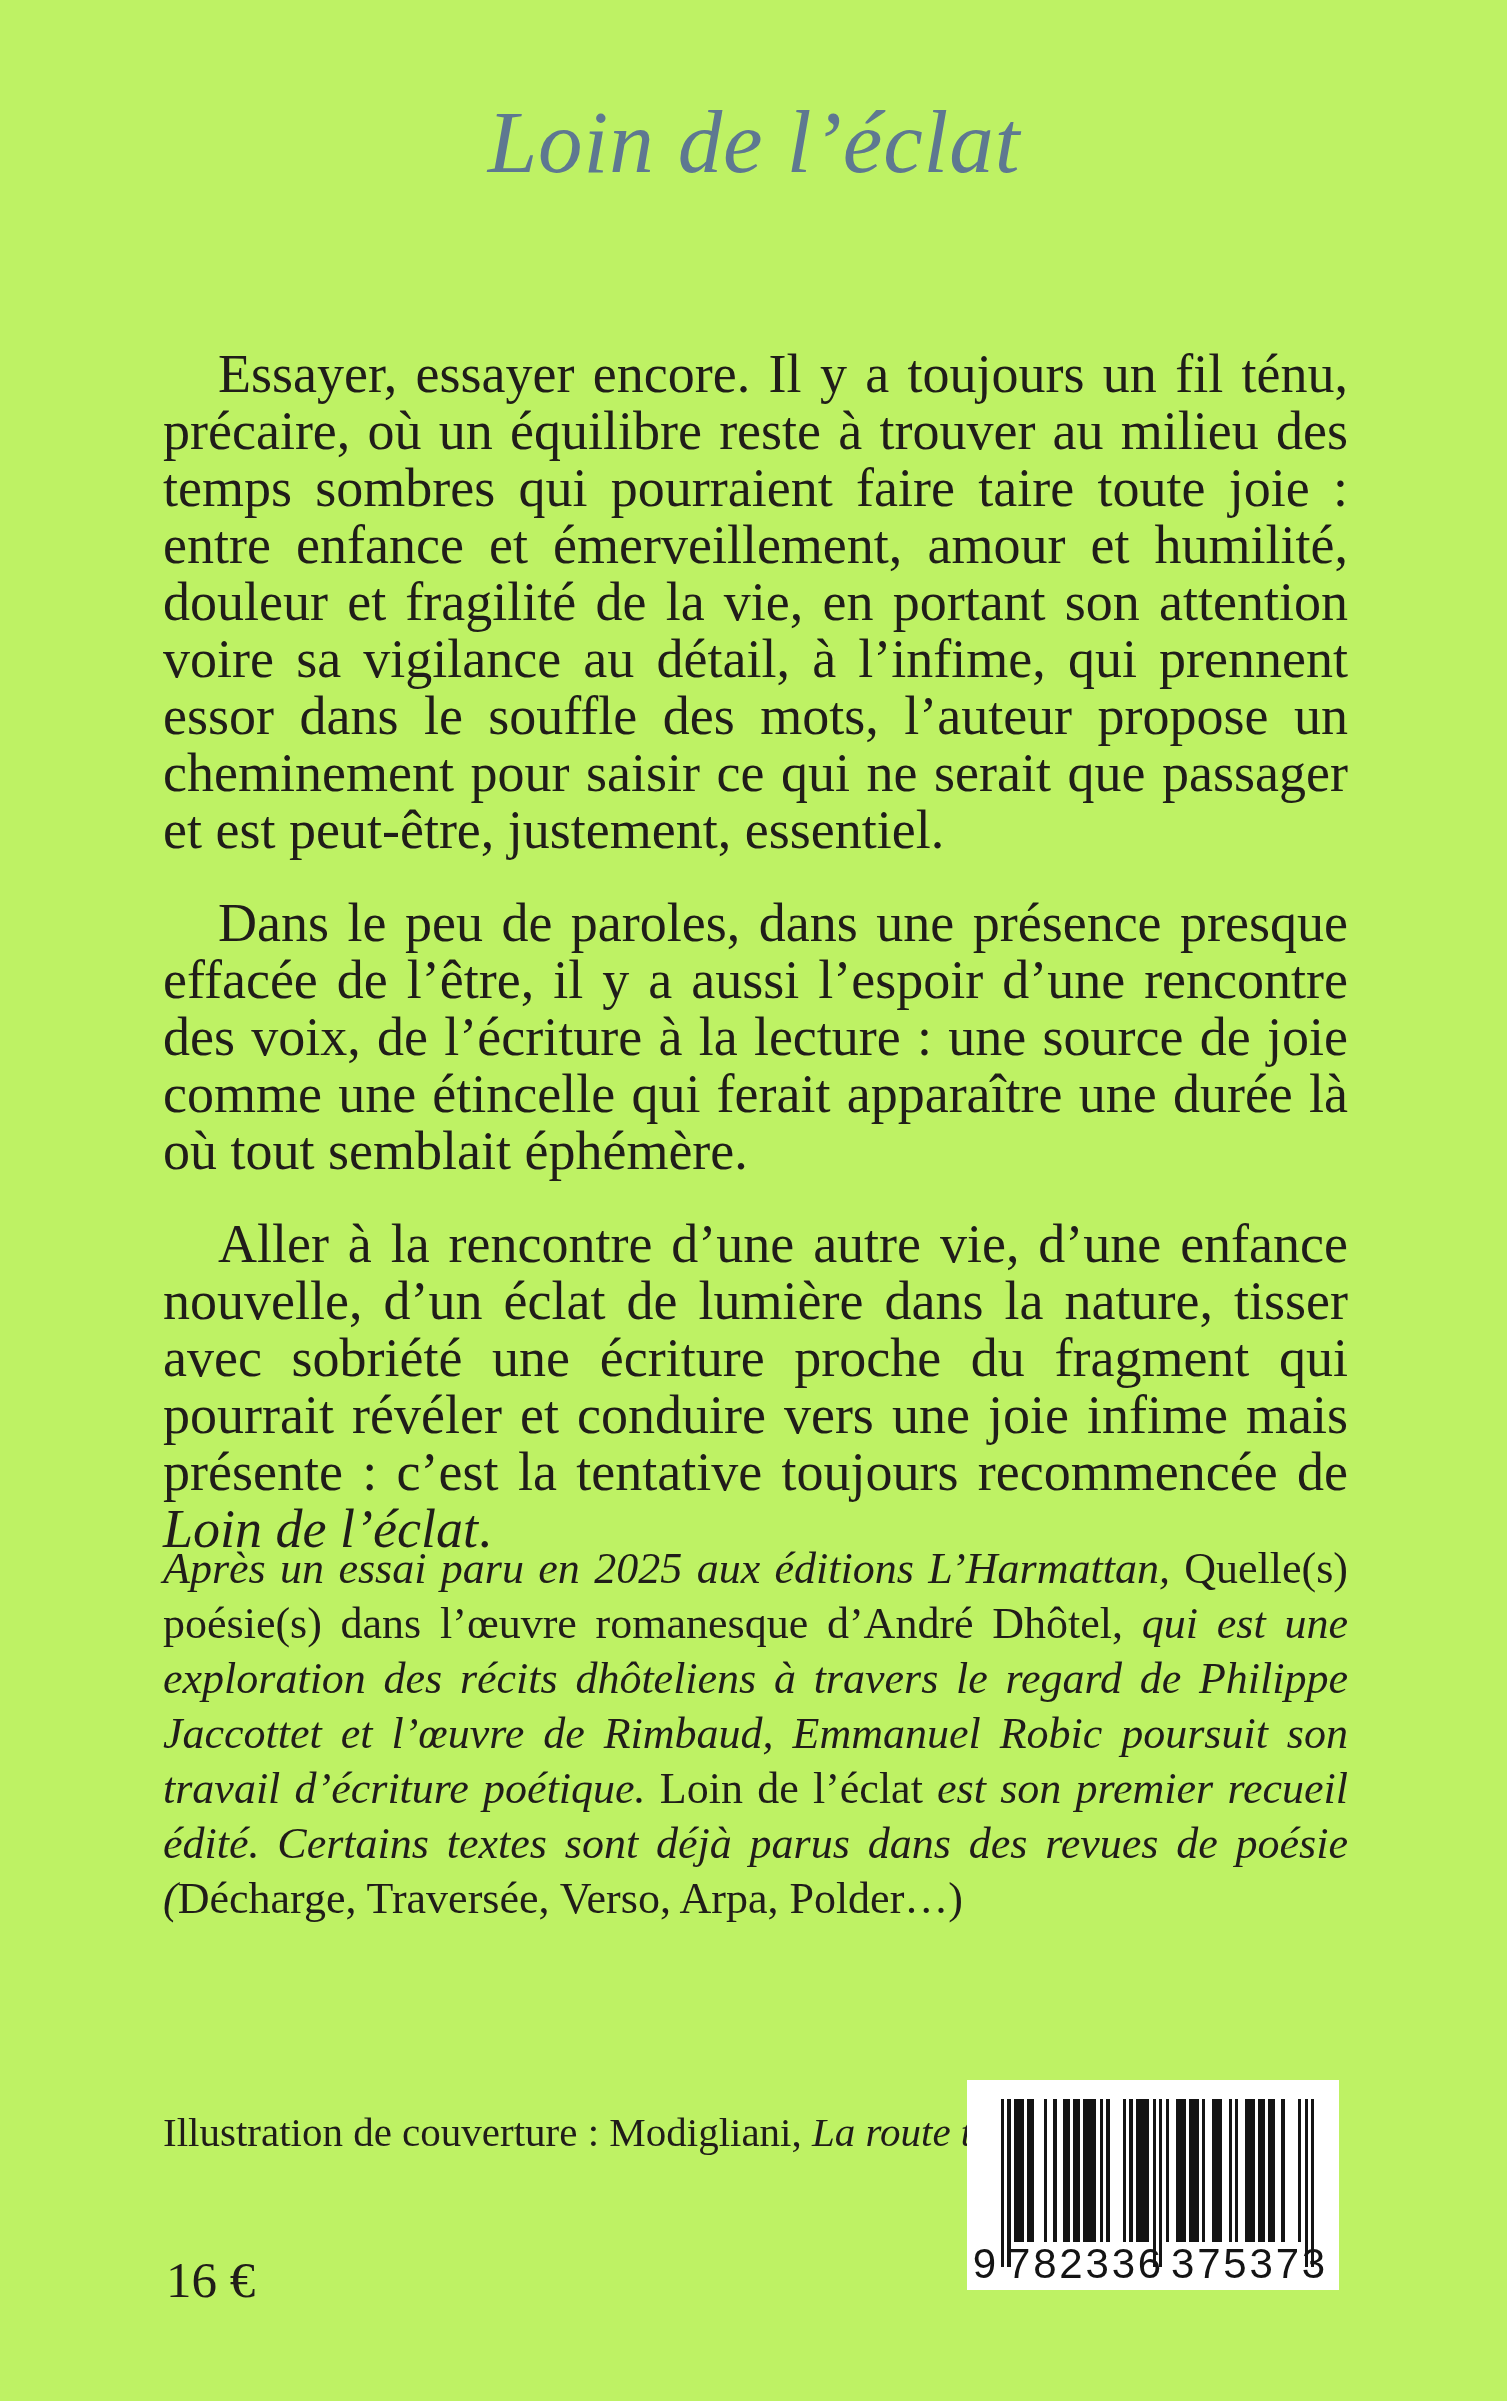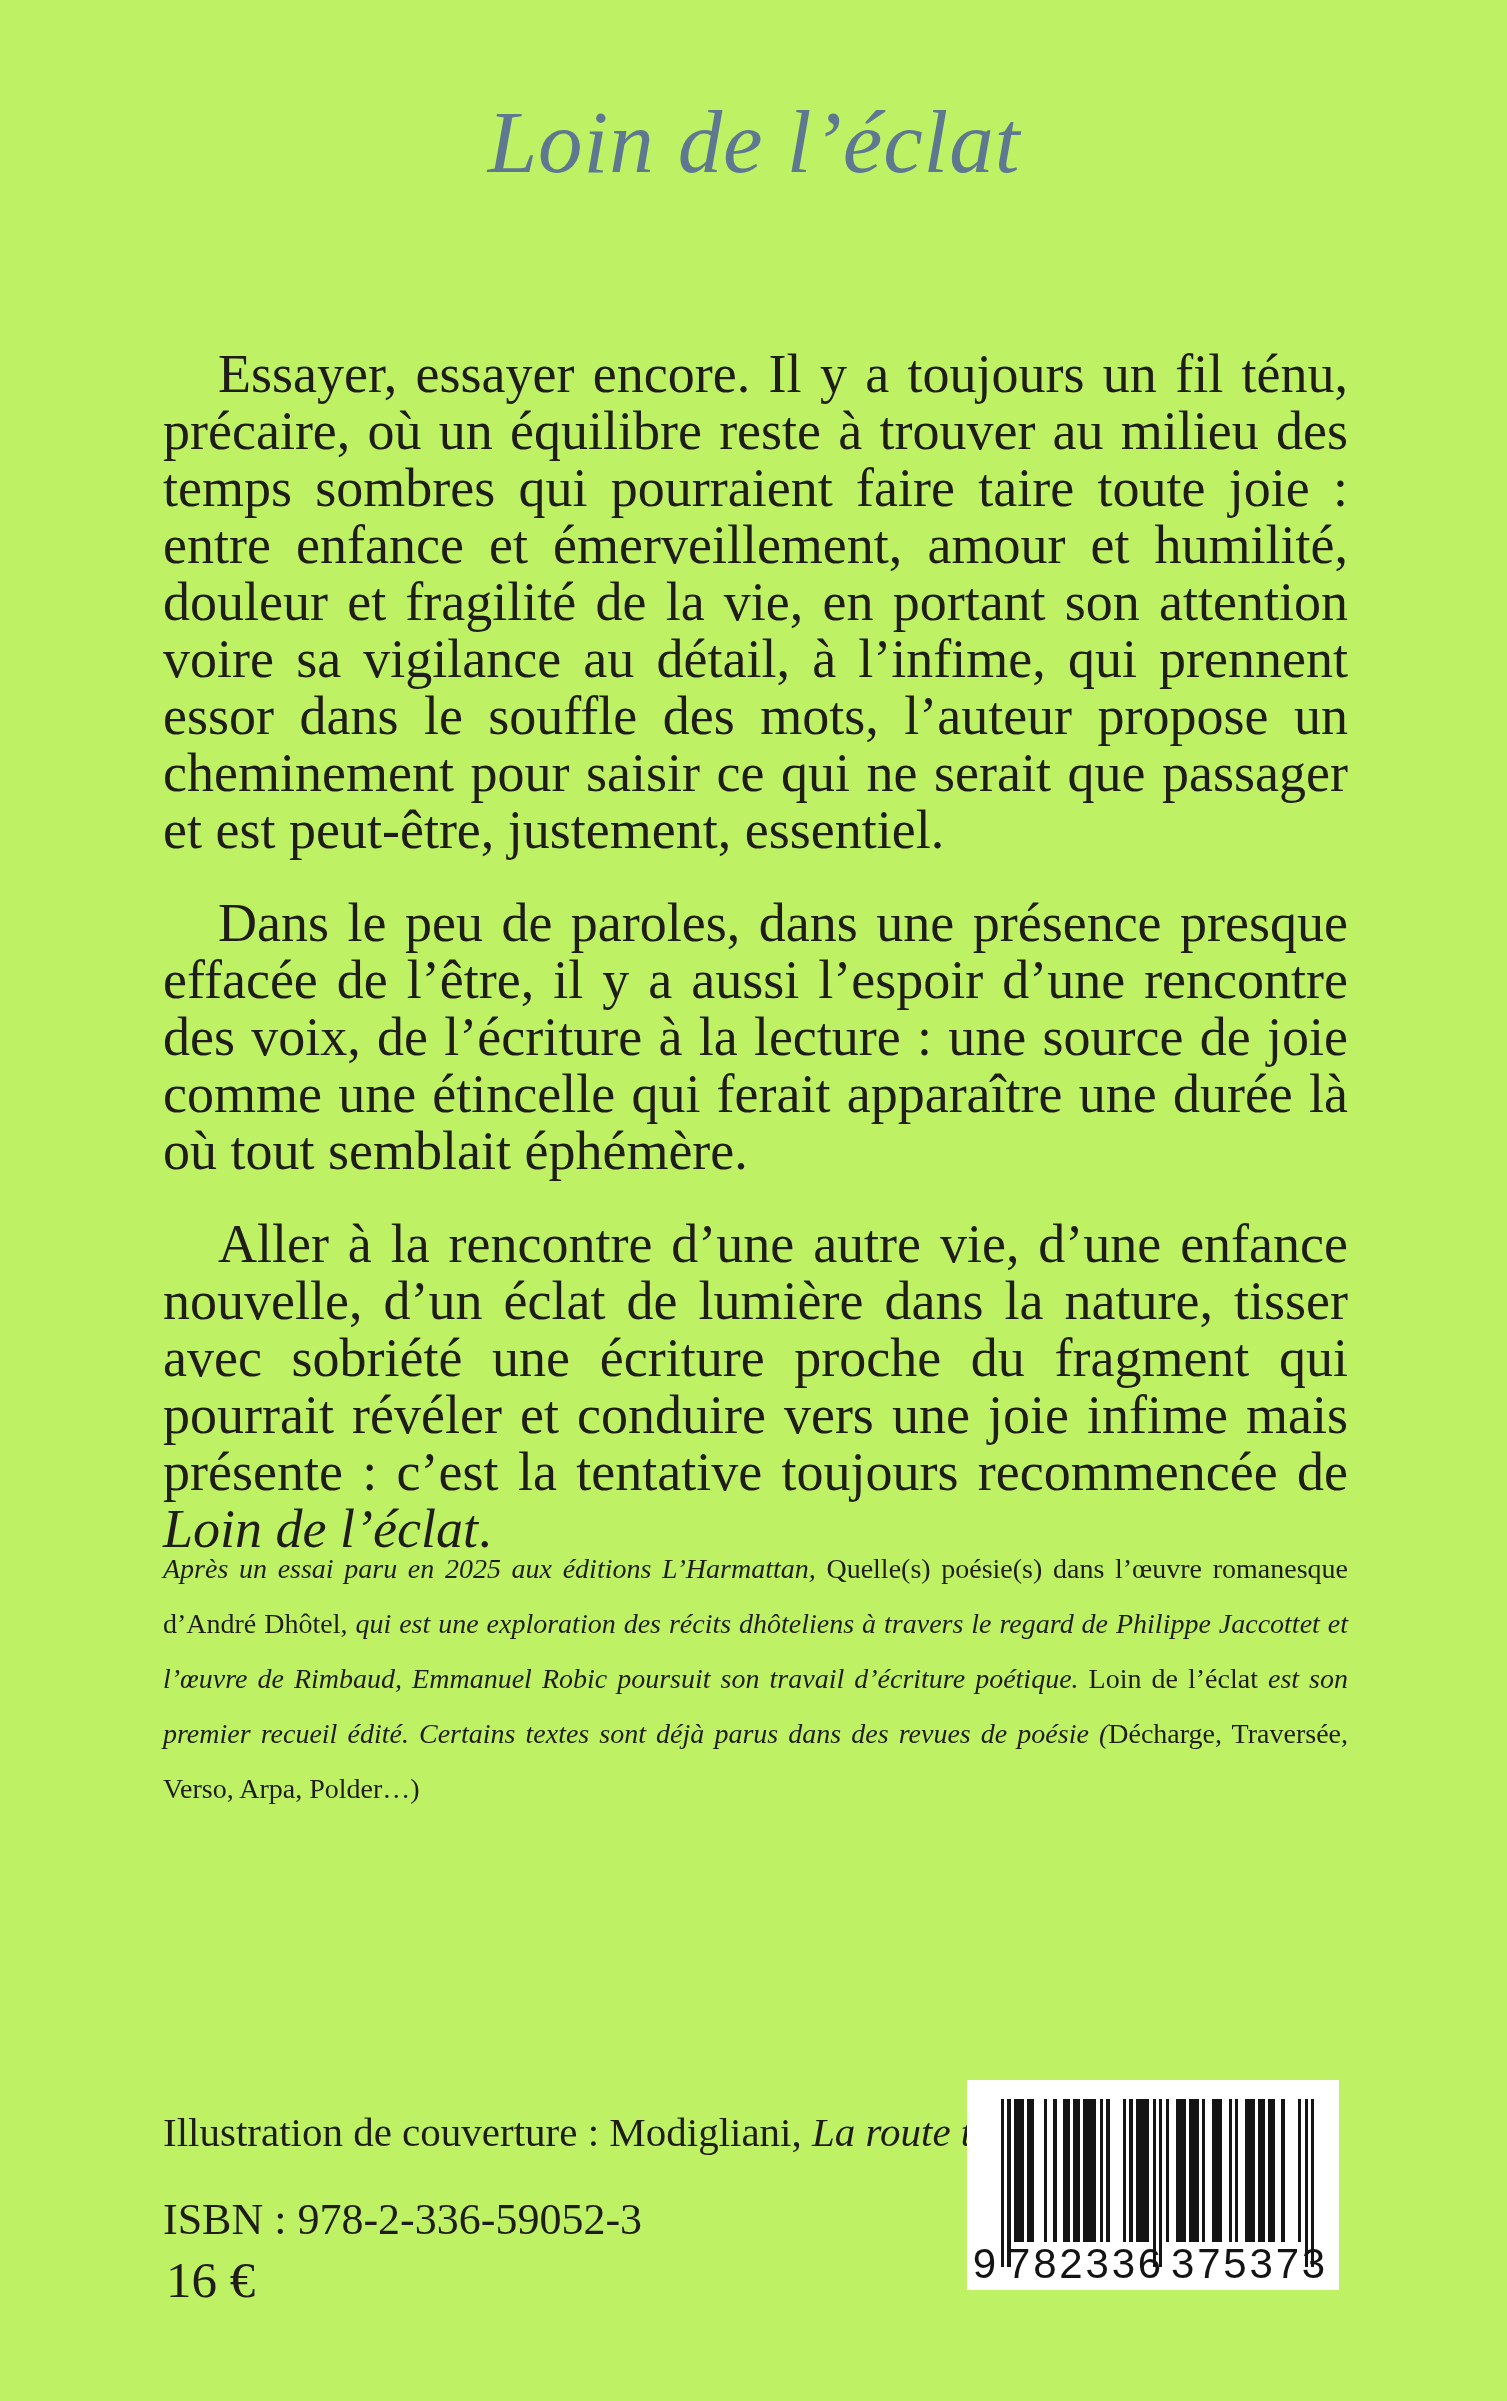--- a/index.html
+++ b/index.html
@@ -13,21 +13,21 @@
     font-style:italic;font-weight:normal;font-size:89px;line-height:1.25;
     color:#5E7891;letter-spacing:0.9px;
   }
   .synopsis{position:absolute;top:346px;left:163px;width:1185px;}
   .para{margin:0;font-size:54px;line-height:57px;text-align:justify;hyphens:none;}
   .para + .para{margin-top:36px;}
   .indent{text-indent:55px;}
   .seg-italic{font-style:italic;}
   .seg-roman{font-style:normal;}
   .bio{position:absolute;top:1541px;left:163px;width:1185px;}
-  .bio-para{font-size:28px;line-height:55px;}
+  .bio-para{font-size:44px;line-height:55px;}
   .credit{position:absolute;top:2108px;left:163px;font-size:41px;line-height:1.2;}
   .isbn{position:absolute;top:2194px;left:163px;font-size:44px;line-height:1.2;}
   .price{position:absolute;top:2250px;left:166px;font-size:51px;line-height:1.2;}
   .barcode-box{position:absolute;left:967px;top:2080px;width:372px;height:210px;background:#FFFFFF;}
   .barcode-svg{position:absolute;left:33px;top:19px;display:block;}
   .barcode-digits span{
     position:absolute;bottom:1.9px;color:#141414;
     font-family:"Liberation Sans","DejaVu Sans",sans-serif;font-size:42px;
   }
   .bd-first{left:5.7px;}
@@ -46,21 +46,20 @@
     <p class="para indent"><span class="seg-roman">Dans le peu de paroles, dans une présence presque effacée de l’être, il y a aussi l’espoir d’une rencontre des voix, de l’écriture à la lecture&nbsp;: une source de joie comme une étincelle qui ferait apparaître une durée là où tout semblait éphémère.</span></p>
     <p class="para indent"><span class="seg-roman">Aller à la rencontre d’une autre vie, d’une enfance nouvelle, d’un éclat de lumière dans la nature, tisser avec sobriété une écriture proche du fragment qui pourrait révéler et conduire vers une joie infime mais présente&nbsp;: c’est la tentative toujours recommencée de </span><span class="seg-italic">Loin de l’éclat</span><span class="seg-roman">.</span></p>
   </section>
 
   <section class="bio">
     <p class="para bio-para"><span class="seg-italic">Après un essai paru en 2025 aux éditions L’Harmattan, </span><span class="seg-roman">Quelle(s) poésie(s) dans l’œuvre romanesque d’André Dhôtel,</span><span class="seg-italic"> qui est une exploration des récits dhôteliens à travers le regard de Philippe Jaccottet et l’œuvre de Rimbaud, Emmanuel Robic poursuit son travail d’écriture poétique. </span><span class="seg-roman">Loin de l’éclat</span><span class="seg-italic"> est son premier recueil édité. Certains textes sont déjà parus dans des revues de poésie (</span><span class="seg-roman">Décharge, Traversée, Verso, Arpa, Polder…)</span></p>
   </section>
 
   <div class="credit"><span class="seg-roman">Illustration de couverture&nbsp;: Modigliani, </span><span class="seg-italic">La route toscane</span><span class="seg-roman">.</span></div>
 
-  <div class="isbn">ISBN&nbsp;: 978-2-336-59052-3</div>
 
   <div class="price">16 €</div>
 
   <div class="barcode-box">
     <svg class="barcode-svg" xmlns="http://www.w3.org/2000/svg" shape-rendering="crispEdges" width="315" height="168" viewBox="0 0 332.5 178">
         <rect x="0" y="0" width="3.5" height="178" fill="#141414"></rect>
         <rect x="7" y="0" width="3.5" height="178" fill="#141414"></rect>
         <rect x="14" y="0" width="3.5" height="152" fill="#141414"></rect>
         <rect x="17.5" y="0" width="3.5" height="152" fill="#141414"></rect>
         <rect x="21" y="0" width="3.5" height="152" fill="#141414"></rect>

